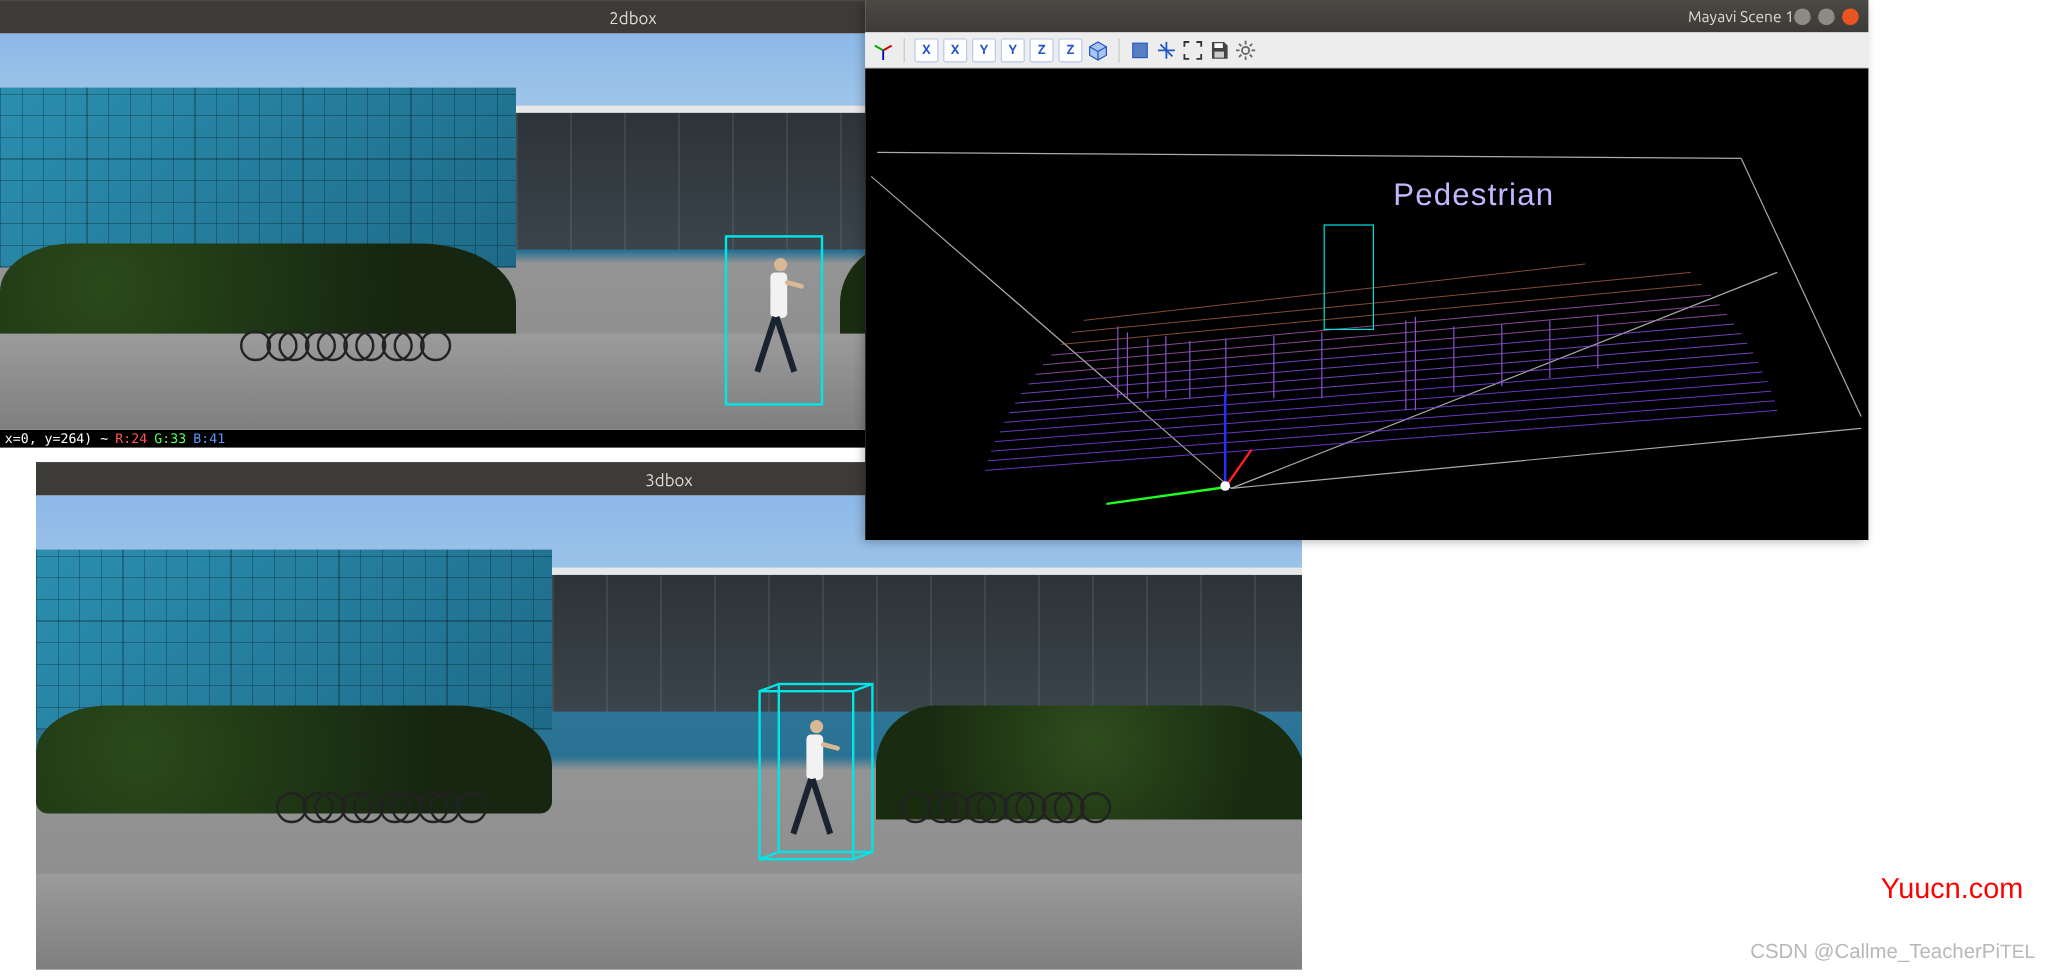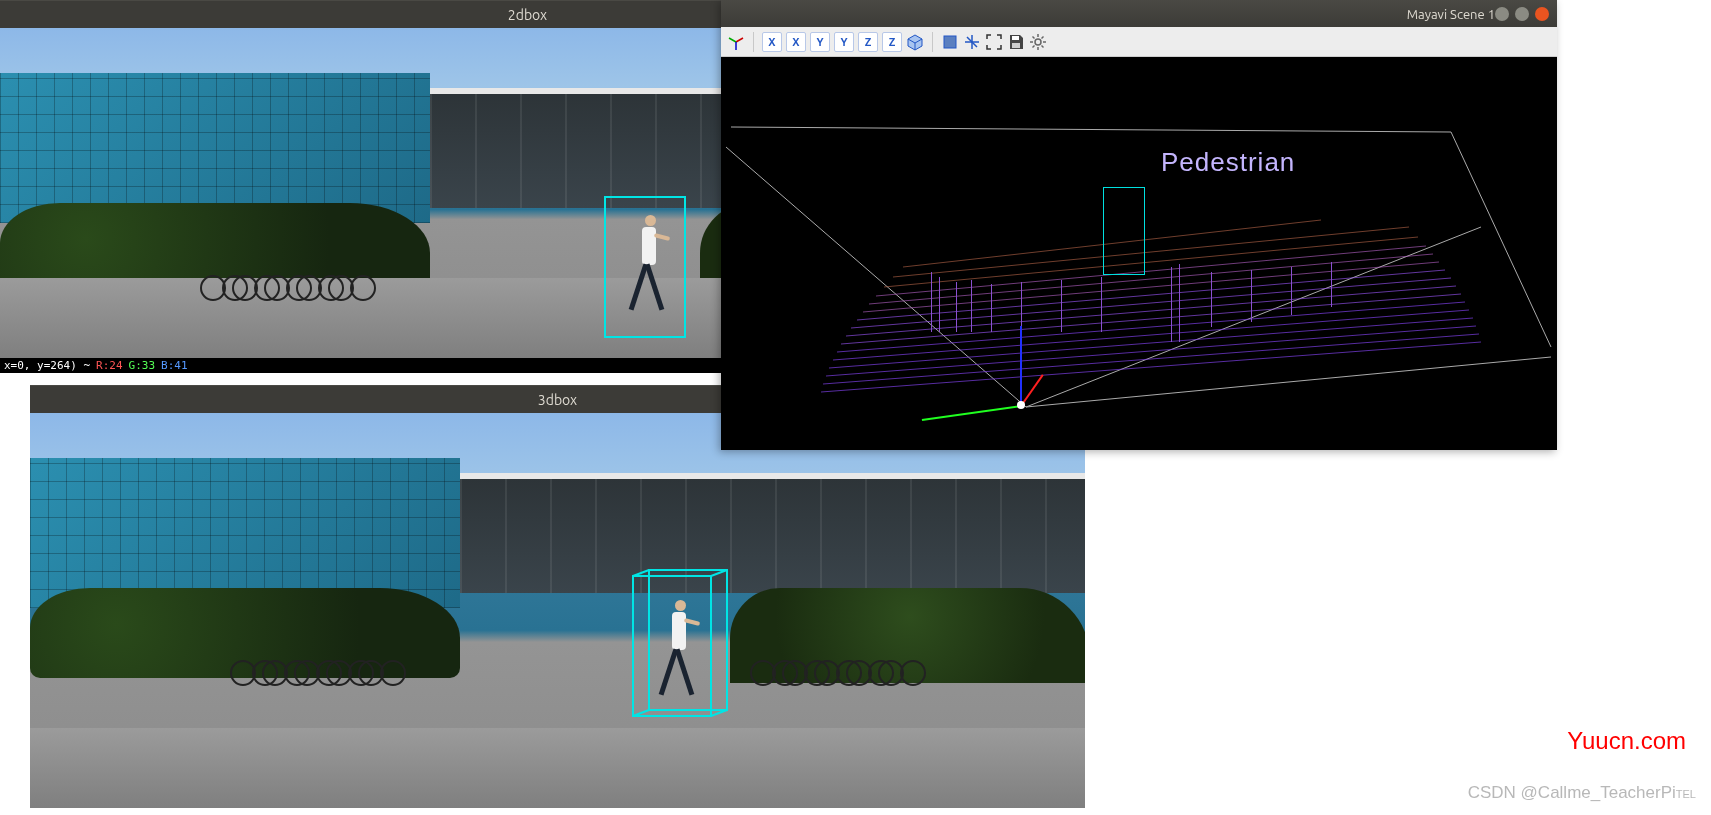--- a/index.html
+++ b/index.html
@@ -134,21 +134,21 @@
 .ground-grid{position:absolute;left:0;top:0;width:100%;height:100%;}
 
 .watermark{
   position:absolute; right:25px; bottom:60px;
   color:#ff0000; font-size:24px; font-family:Arial;
 }
 .attribution{
   position:absolute; right:15px; bottom:12px;
   color:#b8b8b8; font-size:17px; font-family:Arial;
 }
-.att-small{font-size:11px;vertical-align:baseline;}
+.att-small{font-size:16px;vertical-align:baseline;}
 </style>
 </head>
 <body>
 
 <div class="pane-2d">
   <div class="window-title">
     <span>2dbox</span>
   </div>
   <div class="img-area">
     <div class="wall"></div>

